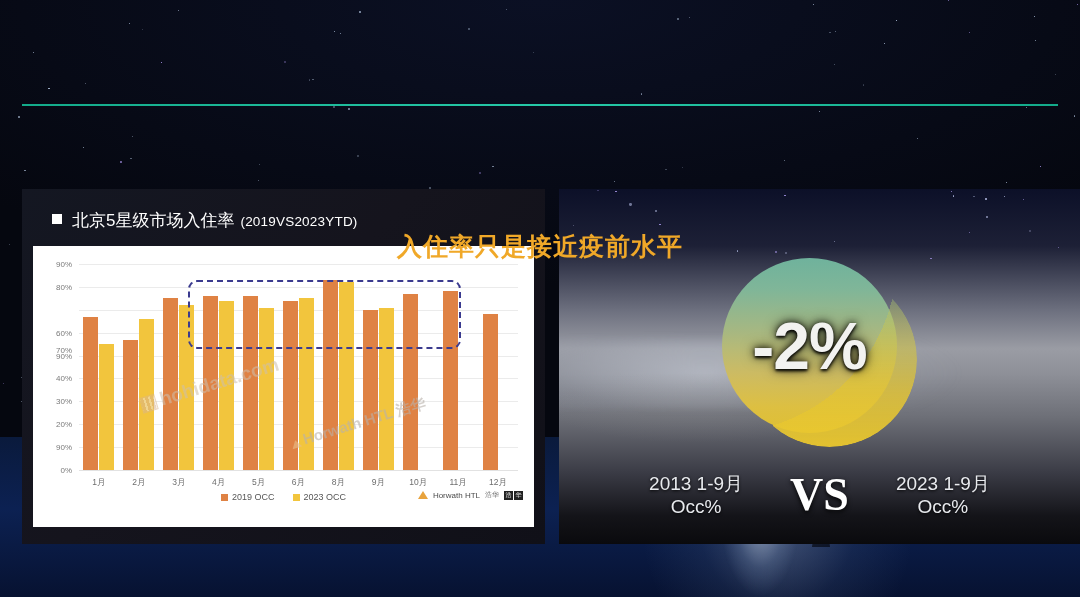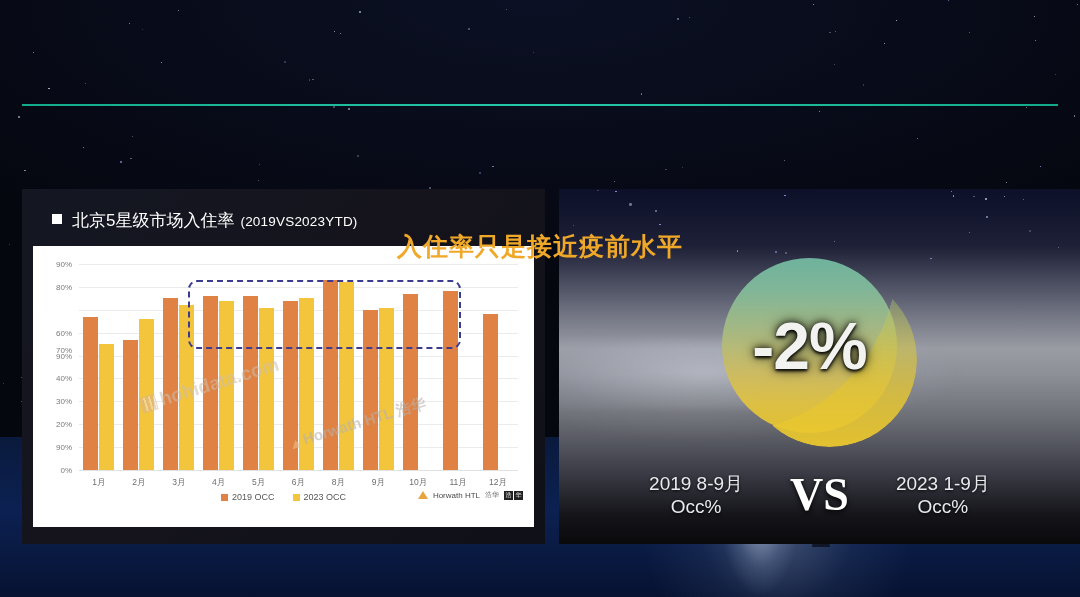--- a/index.html
+++ b/index.html
@@ -401,21 +401,21 @@
     </div>
 
   <div id="rp-heading">入住率只是接近疫前水平</div>
 
   <div id="circle"></div>
   <div id="circle-crescent"></div>
   <div id="circle-value">-2%</div>
 
   <div id="vs-row">
     <div class="vs-side">
-      <div>2019 8-9月</div>
+      <div>2013 1-9月</div>
       <div>Occ%</div>
     </div>
     <div id="vs-mark">VS</div>
     <div class="vs-side">
       <div>2023 1-9月</div>
       <div>Occ%</div>
     </div>
   </div>
 
 </div>

